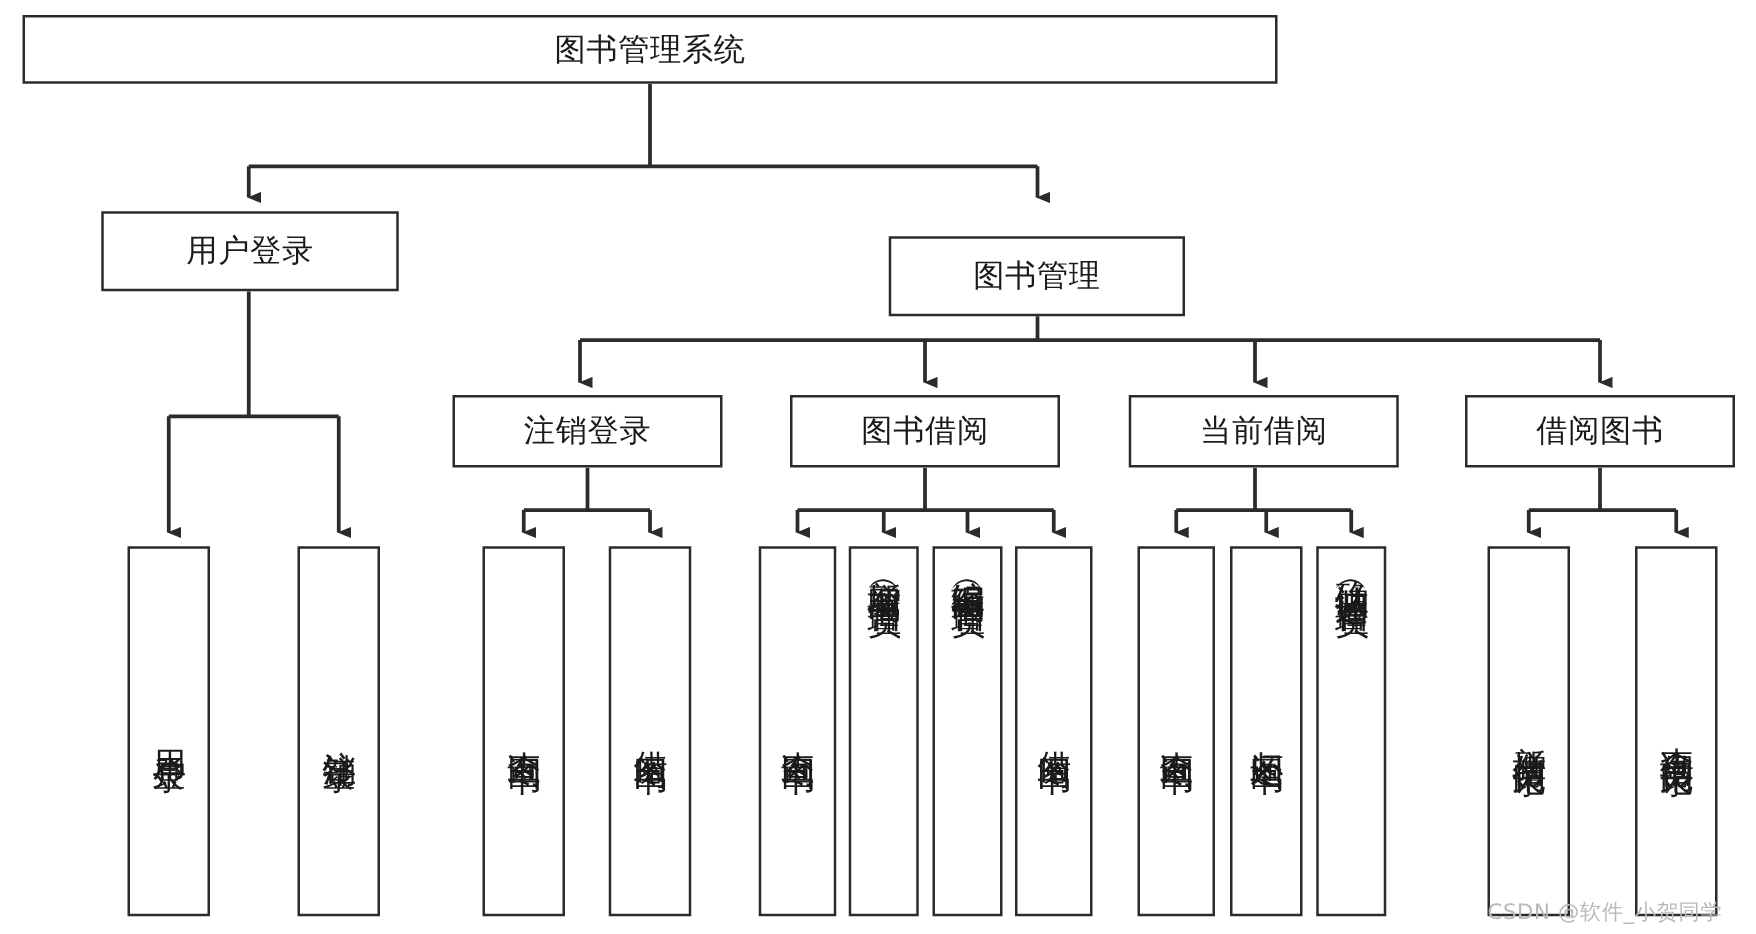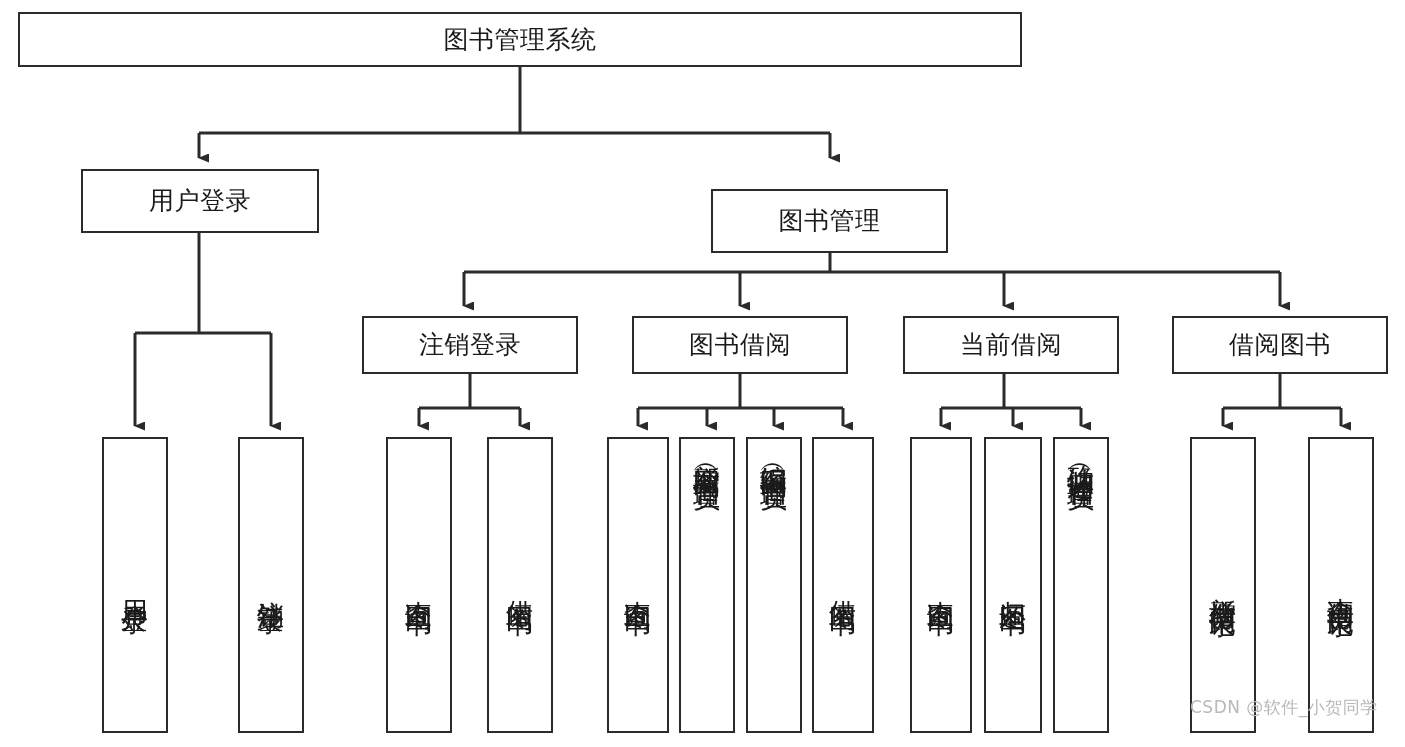--- a/index.html
+++ b/index.html
@@ -187,15 +187,15 @@
   <div class="node-box node-v" style="left: 1053px; top: 437px; width: 56px; height: 296px;">
     <span class="label">确认归还（管理员）</span>
   </div>
   <div class="node-box node-v centered" style="left: 1190px; top: 437px; width: 66px; height: 296px;">
     <span class="label">新增借阅记录</span>
   </div>
   <div class="node-box node-v centered" style="left: 1308px; top: 437px; width: 66px; height: 296px;">
     <span class="label">查询借阅记录</span>
   </div>
 
-  <div class="watermark" style="left: 1190px; top: 696px; color: rgb(185, 185, 185);">CSDN @软件_小贺同学</div>
+  <div class="watermark" style="left: 1190px; top: 718px; color: rgb(185, 185, 185);">CSDN @软件_小贺同学</div>
 
 </div>
 
 </body></html>

